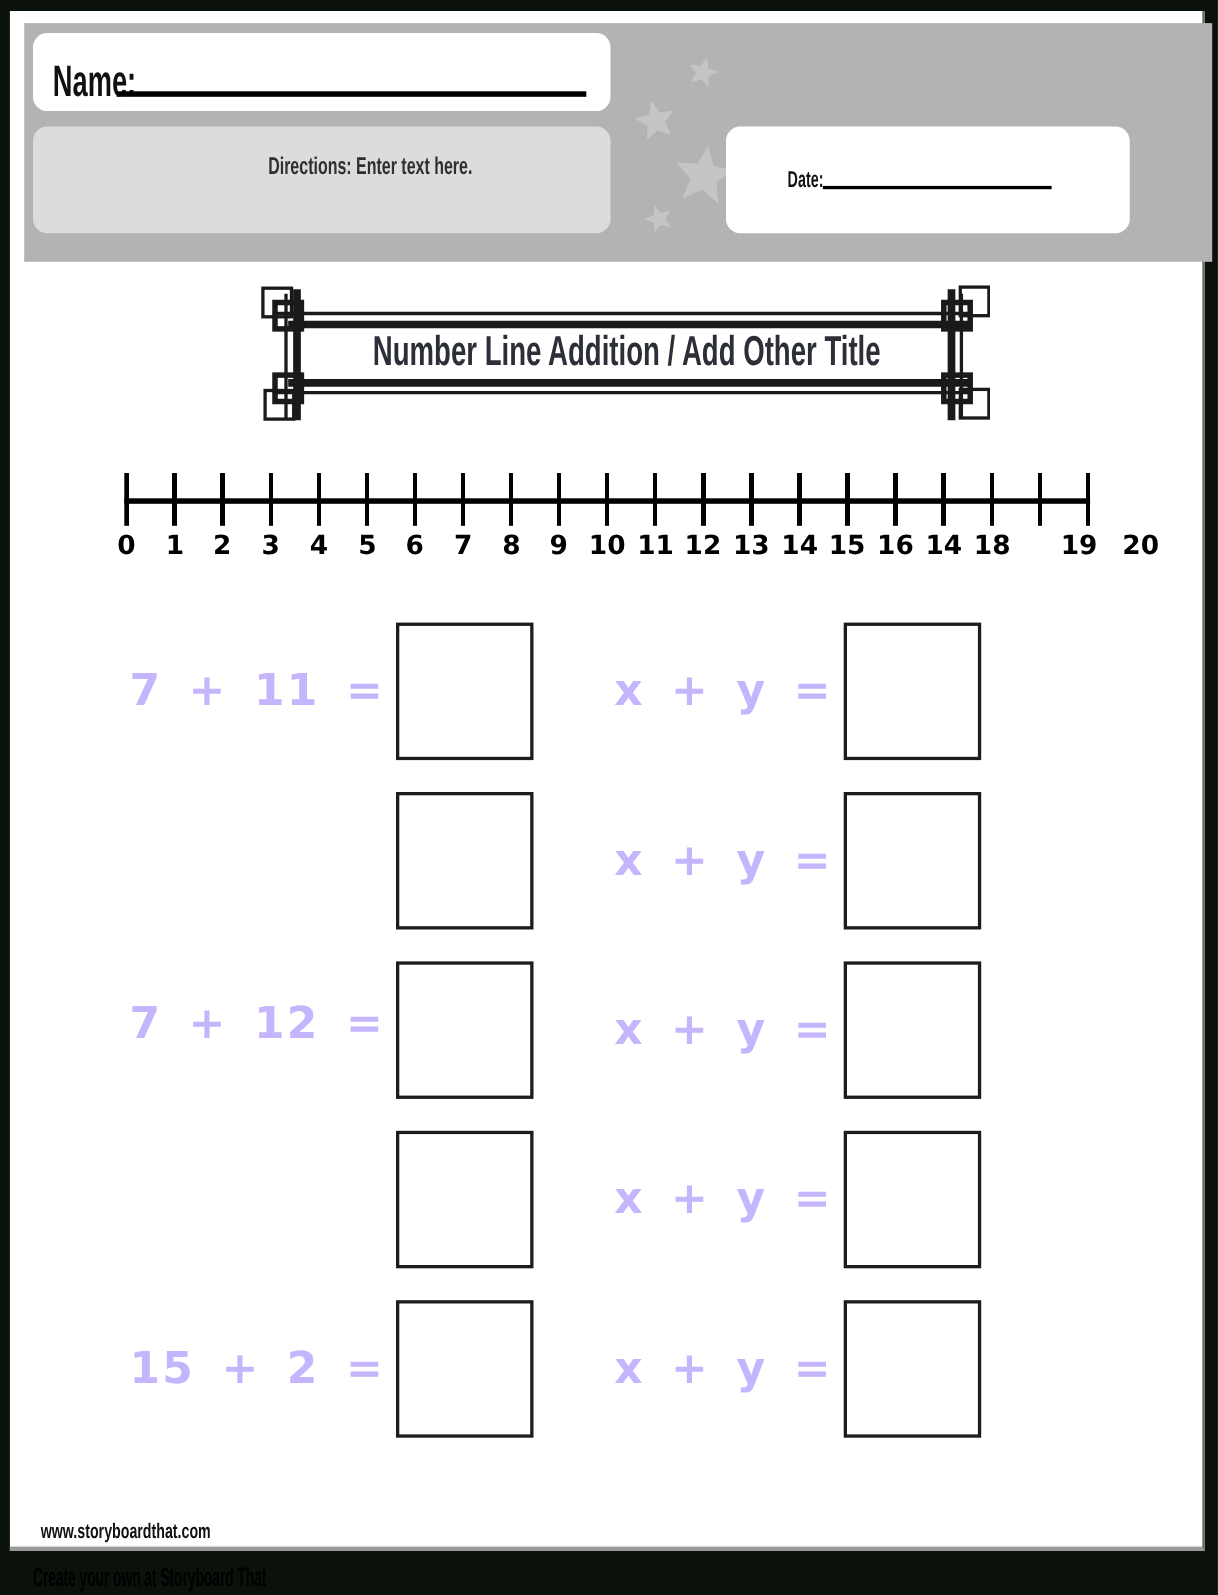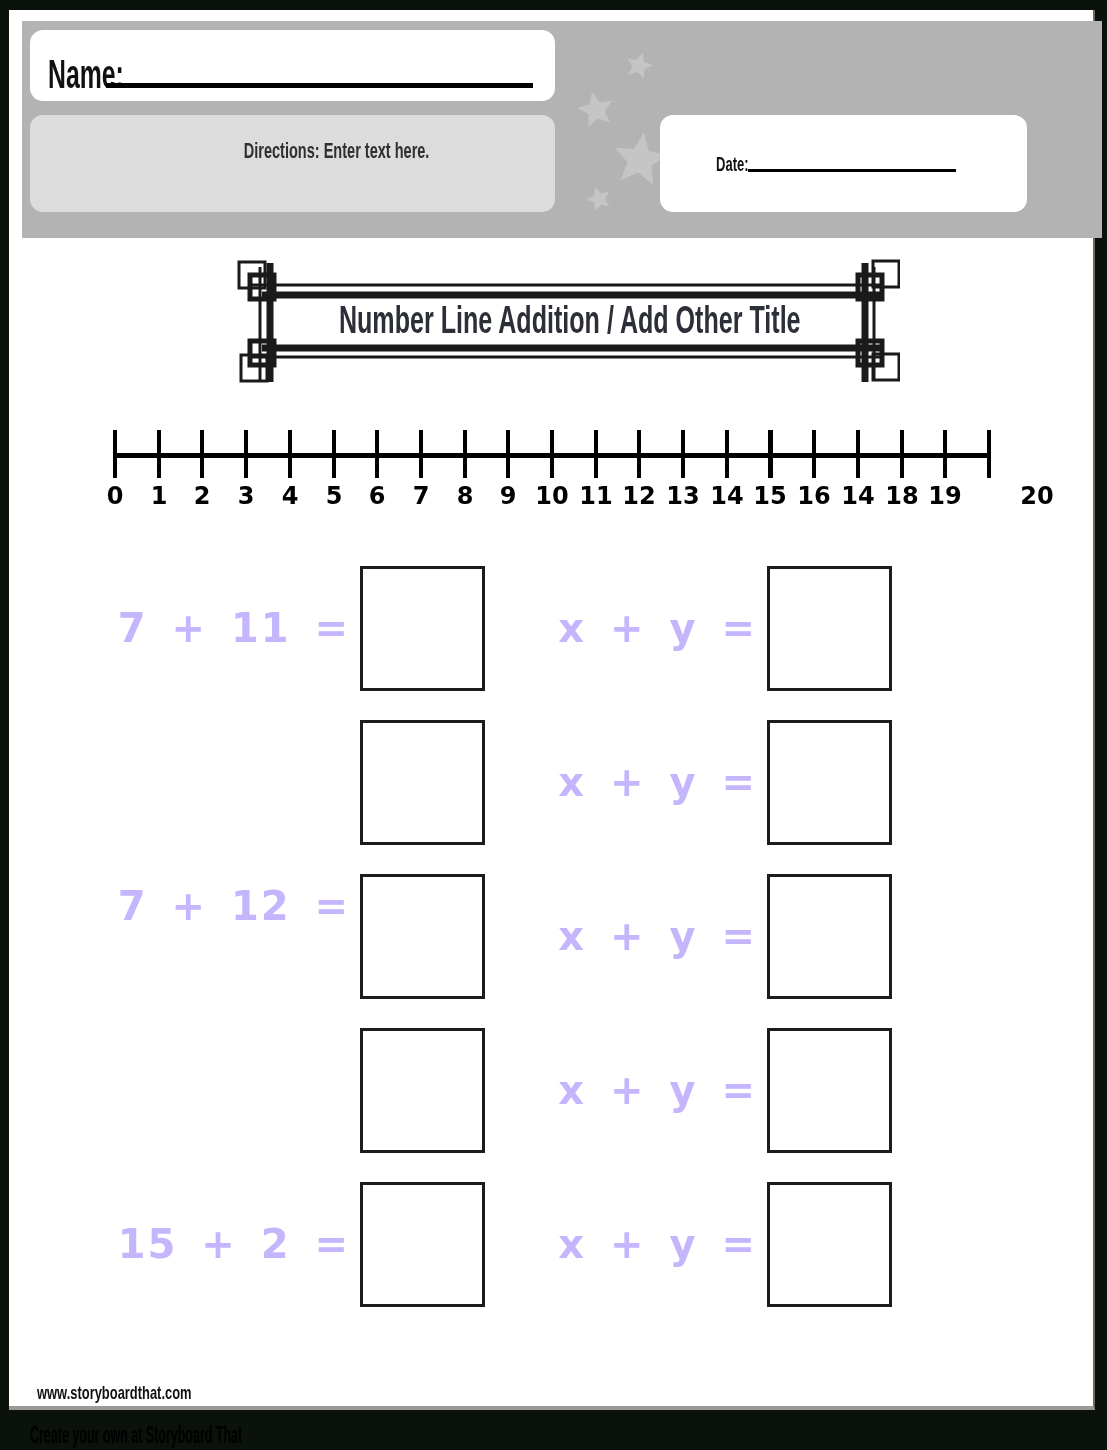--- a/index.html
+++ b/index.html
@@ -133,33 +133,33 @@
   <span class="nl-label" style="left:486px">9</span>
   <span class="nl-label" style="left:530px">10</span>
   <span class="nl-label" style="left:574px">11</span>
   <span class="nl-label" style="left:617px">12</span>
   <span class="nl-label" style="left:661px">13</span>
   <span class="nl-label" style="left:705px">14</span>
   <span class="nl-label" style="left:748px">15</span>
   <span class="nl-label" style="left:792px">16</span>
   <span class="nl-label" style="left:836px">14</span>
   <span class="nl-label" style="left:880px">18</span>
-  <span class="nl-label" style="left:923px">19</span>
+  <span class="nl-label" style="left:959px">19</span>
   <span class="nl-label" style="left:1015px">20</span>
 
   <span class="eq eq-left" style="top:602px">7 + 11 =</span>
   <div class="ansbox col-l" style="top:566px"></div>
   <span class="eq eq-right" style="top:602px">x + y =</span>
   <div class="ansbox col-r" style="top:566px"></div>
 
   <div class="ansbox col-l" style="top:720px"></div>
   <span class="eq eq-right" style="top:756px">x + y =</span>
   <div class="ansbox col-r" style="top:720px"></div>
 
-  <span class="eq eq-left" style="top:880px">7 + 12 =</span>
+  <span class="eq eq-left" style="top:905px">7 + 12 =</span>
   <div class="ansbox col-l" style="top:874px"></div>
   <span class="eq eq-right" style="top:910px">x + y =</span>
   <div class="ansbox col-r" style="top:874px"></div>
 
   <div class="ansbox col-l" style="top:1028px"></div>
   <span class="eq eq-right" style="top:1064px">x + y =</span>
   <div class="ansbox col-r" style="top:1028px"></div>
 
   <span class="eq eq-left" style="top:1218px">15 + 2 =</span>
   <div class="ansbox col-l" style="top:1182px"></div>

